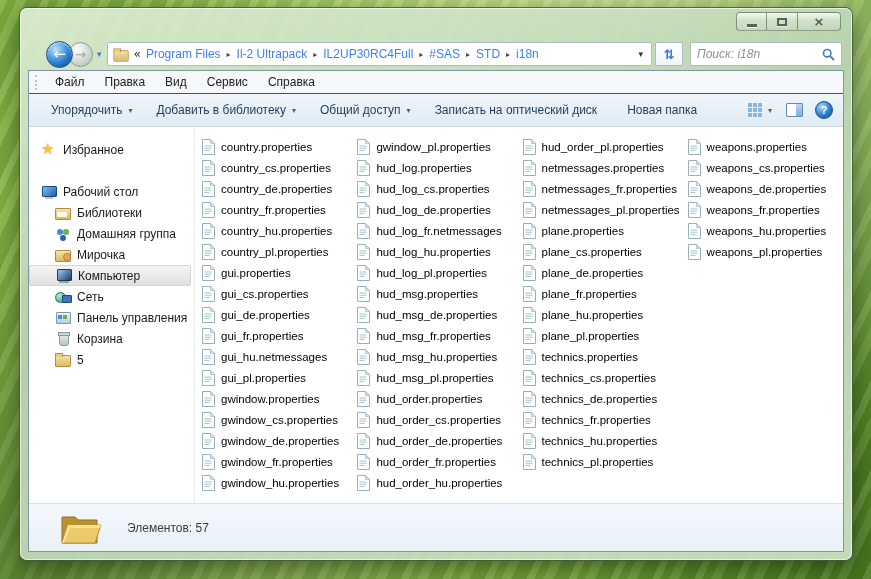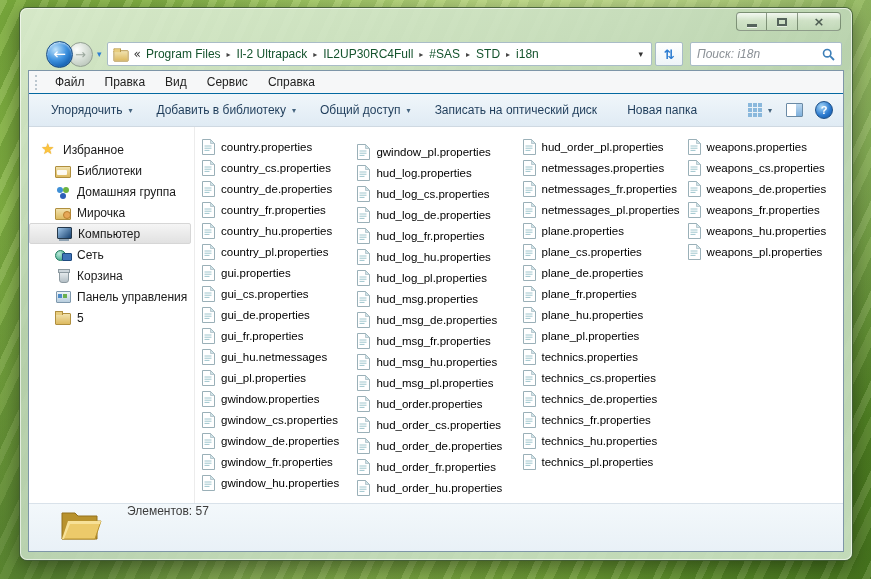--- a/index.html
+++ b/index.html
@@ -53,21 +53,21 @@
     background:radial-gradient(circle at 35% 30%, #fdfefd, #ccd6cc 60%, #aeb9ae);
     border:1px solid #93a093;
   }
   .navdrop { font-size:9px; color:#2d7dd2; margin:0 5px 0 4px; }
   .addrbar {
     flex:1; height:24px; background:#fff; border:1px solid #a9bcc7; border-radius:2px;
     display:flex; align-items:center; padding:0 5px; overflow:hidden;
   }
   .crumb-overflow { font-size:12px; color:#333; padding:0 3px 0 4px; }
   .crumb-list { display:flex; align-items:center; }
-  .crumb { font-size:12px; color:#14532d; padding:0 2px; white-space:nowrap; }
+  .crumb { font-size:12px; color:#3b82f6; padding:0 2px; white-space:nowrap; }
   .crumb-sep { font-size:8px; color:#444; padding:0 4px; }
   .addr-drop { margin-left:auto; font-size:9px; color:#333; padding:0 3px; }
   .refresh {
     width:28px; height:24px; margin-left:3px; border:1px solid #a9bcc7; border-radius:2px;
     background:linear-gradient(#ffffff,#eef4f8); color:#2d7dd2;
     display:flex; align-items:center; justify-content:center; font-size:13px; font-weight:bold;
   }
   .searchbox {
     width:152px; height:24px; margin-left:7px; background:#fff; border:1px solid #a9bcc7;
     border-radius:2px; display:flex; align-items:center; padding:0 6px;
@@ -151,29 +151,29 @@
   .ico[data-icon="recycle"]::before { content:""; position:absolute; left:4px; top:2px; width:8px; height:11px;
     background:linear-gradient(#eef2f4,#b4c0c6); border:1px solid #8d9aa1; border-radius:2px 2px 3px 3px; }
   .ico[data-icon="recycle"]::after { content:""; position:absolute; left:3px; top:1px; width:10px; height:2px;
     background:#cdd6db; border:1px solid #8d9aa1; }
   .addr-folder { transform:scale(.95); margin-top:1px; }
 
   
   .files { flex:1; display:flex; padding:9px 0 0 7px; overflow:hidden; }
   .fcol { display:flex; flex-direction:column; }
   .fcol:nth-child(1) { width:160px; }
-  .fcol:nth-child(2) { width:170px;justify-content:center; }
+  .fcol:nth-child(2) { width:170px; }
   .fcol:nth-child(3) { width:170px; }
   .fcol:nth-child(4) { width:160px; }
   .frow { height:21px; display:flex; align-items:center; }
   .fico { width:13px; height:16px; flex:0 0 13px; margin-right:6px; }
   .flabel { font-size:11.5px; color:#000; white-space:nowrap; }
 
   
-  .statusbar { height:48px; flex:0 0 auto; display:flex; gap:24px; padding-left:28px;
+  .statusbar { height:48px; flex:0 0 auto; display:flex; align-items:center; gap:24px; padding-left:28px;
     background:linear-gradient(#f3f8fb,#e9f1f7); border-top:1px solid #d9e2ea; }
   .status-text { font-size:12px; color:#3c3c3c; }
 </style>
 </head>
 <body>
 
 <div class="desktop">
   <div class="window">
 
     <div class="caption">
@@ -288,20 +288,24 @@
 
       <div class="main">
 
         <div class="sidebar">
 
             <div class="srow" data-indent="0" data-selected="false">
               <span class="ico" data-icon="star"></span>
               <span>Избранное</span>
             </div>
 
+            <div class="srow" data-indent="0" data-selected="false" data-gap="true">
+              <span class="ico" data-icon="desktop"></span>
+              <span>Рабочий стол</span>
+            </div>
 
             <div class="srow" data-indent="1" data-selected="false">
               <span class="ico" data-icon="libraries"></span>
               <span>Библиотеки</span>
             </div>
 
             <div class="srow" data-indent="1" data-selected="false">
               <span class="ico" data-icon="homegroup"></span>
               <span>Домашняя группа</span>
             </div>
@@ -315,27 +319,27 @@
               <span class="ico" data-icon="computer"></span>
               <span>Компьютер</span>
             </div>
 
             <div class="srow" data-indent="1" data-selected="false">
               <span class="ico" data-icon="network"></span>
               <span>Сеть</span>
             </div>
 
             <div class="srow" data-indent="1" data-selected="false">
+              <span class="ico" data-icon="controlpanel"></span>
+              <span>Панель управления</span>
+            </div>
+
+            <div class="srow" data-indent="1" data-selected="false">
               <span class="ico" data-icon="recycle"></span>
               <span>Корзина</span>
-            </div>
-
-            <div class="srow" data-indent="1" data-selected="false">
-              <span class="ico" data-icon="controlpanel"></span>
-              <span>Панель управления</span>
             </div>
 
             <div class="srow" data-indent="1" data-selected="false">
               <span class="ico" data-icon="folder"></span>
               <span>5</span>
             </div>
           </div>
 
         <div class="files">
           <div class="fcol">
@@ -574,21 +578,21 @@
               </div>
 
               <div class="frow">
                 <svg class="fico" viewBox="0 0 13 16" width="13" height="16">
                   <path d="M.5.5h8l4 4v11H.5z" fill="#fff" stroke="#9ab0b8"></path>
                   <path d="M8.5.5l4 4h-4z" fill="#cfe3e8" stroke="#9ab0b8" stroke-width=".6"></path>
                   <rect x="2.5" y="6.5" width="7" height="1" fill="#9fc6ce"></rect>
                   <rect x="2.5" y="8.7" width="7" height="1" fill="#9fc6ce"></rect>
                   <rect x="2.5" y="10.9" width="5" height="1" fill="#9fc6ce"></rect>
                 </svg>
-                <span class="flabel">hud_log_fr.properties</span>
+                <span class="flabel">hud_log_fr.netmessages</span>
               </div>
 
               <div class="frow">
                 <svg class="fico" viewBox="0 0 13 16" width="13" height="16">
                   <path d="M.5.5h8l4 4v11H.5z" fill="#fff" stroke="#9ab0b8"></path>
                   <path d="M8.5.5l4 4h-4z" fill="#cfe3e8" stroke="#9ab0b8" stroke-width=".6"></path>
                   <rect x="2.5" y="6.5" width="7" height="1" fill="#9fc6ce"></rect>
                   <rect x="2.5" y="8.7" width="7" height="1" fill="#9fc6ce"></rect>
                   <rect x="2.5" y="10.9" width="5" height="1" fill="#9fc6ce"></rect>
                 </svg>

